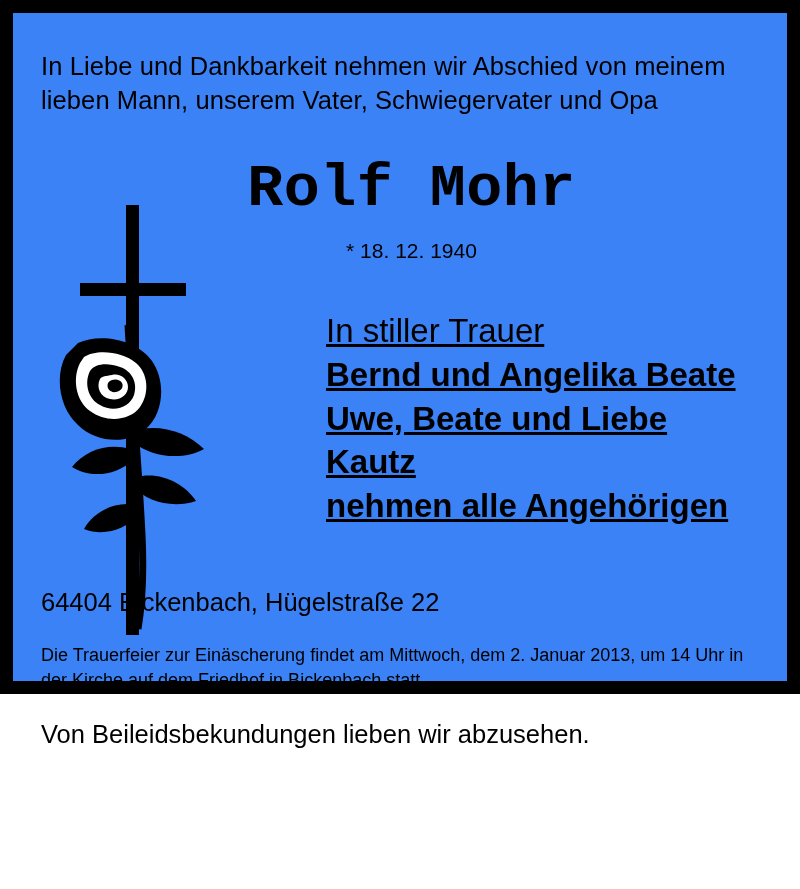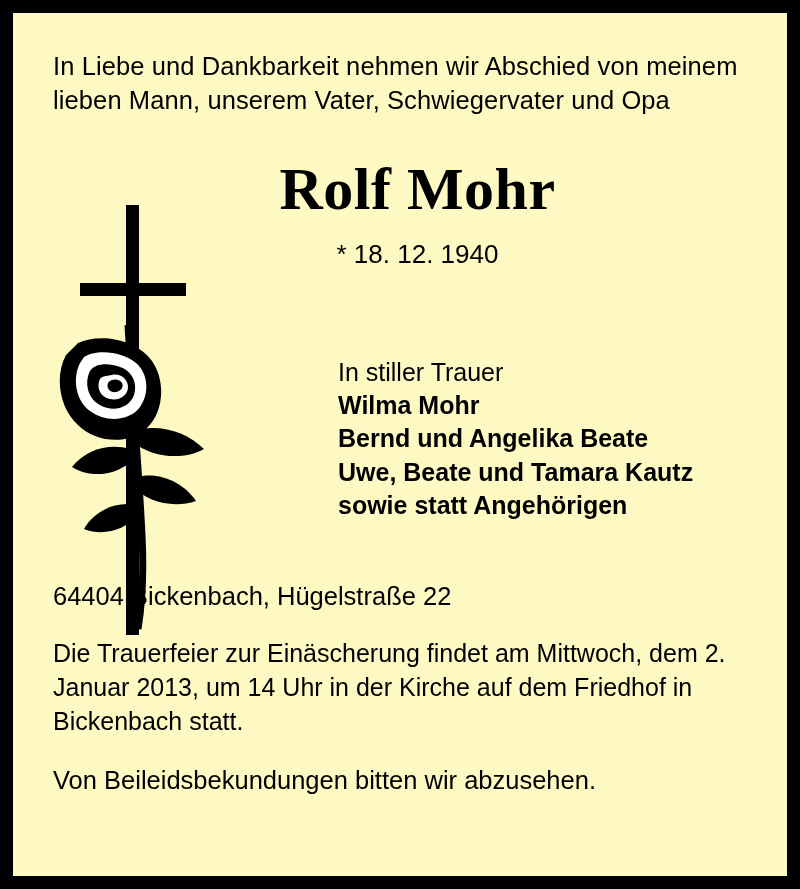--- a/index.html
+++ b/index.html
@@ -10,73 +10,74 @@
   body {
     width: 800px;
     height: 889px;
     font-family: "Liberation Sans", sans-serif;
     color: #000000;
     overflow: hidden;
   }
   .obituary {
     box-sizing: border-box;
     width: 800px;
-    height: 889px;
+    height: 694px;
     border: 13px solid #000000;
-    background: #fef9c3;
-    padding: 36px 40px 0 40px;
+    background: #3b82f6;
+    padding: 36px 40px 0 28px;
     position: relative;
   }
   .intro {
     font-size: 25.5px;
     line-height: 1.35;
     letter-spacing: 0.1px;
     margin: 0 0 0 0;
     white-space: pre-line;
   }
   .center-block {
     text-align: center;
     margin-top: 40px;
   }
   .deceased-name {
-    font-family: Liberation Serif, serif;
+    font-family: Liberation Mono, monospace;
     font-weight: bold;
     font-size: 60px;
     line-height: 1.05;
     letter-spacing: 0.5px;
     margin: 0;
     padding-left: 35px;
   }
   .dates {
     margin-top: 18px;
-    font-size: 26px;
+    font-size: 21px;
     padding-left: 35px;
     display: flex;
     justify-content: center;
     gap: 56px;
   }
   .mourning {
-    margin-top: 86px;
+    margin-top: 46px;
     padding-left: 285px;
-    font-size: 25px;
+    font-size: 33px;
     line-height: 1.33;
+    text-decoration: underline;
   }
   .mourning .label {
     font-weight: normal;
   }
   .mourning .survivor {
     font-weight: bold;
   }
   .address {
     margin-top: 60px;
     font-size: 25.5px;
   }
   .ceremony {
     margin-top: 26px;
-    font-size: 25px;
+    font-size: 18px;
     line-height: 1.35;
     white-space: pre-line;
   }
   .closing {
     margin-top: 28px;
     font-size: 25.5px;
   }
   
   .graphic {
     position: absolute;
@@ -124,25 +125,24 @@
 
   <div class="center-block">
     <h1 class="deceased-name">Rolf Mohr</h1>
     <div class="dates">
       <span>* 18. 12. 1940</span>
     </div>
   </div>
 
   <div class="mourning">
     <div class="label">In stiller Trauer</div>
-    <div class="survivor">Wilma Mohr</div>
     <div class="survivor">Bernd und Angelika Beate</div>
-    <div class="survivor">Uwe, Beate und Tamara Kautz</div>
-    <div class="survivor">sowie statt Angehörigen</div>
+    <div class="survivor">Uwe, Beate und Liebe Kautz</div>
+    <div class="survivor">nehmen alle Angehörigen</div>
   </div>
 
   <div class="address">64404 Bickenbach, Hügelstraße 22</div>
 
   <div class="ceremony">Die Trauerfeier zur Einäscherung findet am Mittwoch, dem 2. Januar 2013, um 14 Uhr in der Kirche auf dem Friedhof in Bickenbach statt.</div>
 
-  <div class="closing">Von Beileidsbekundungen bitten wir abzusehen.</div>
+  <div class="closing">Von Beileidsbekundungen lieben wir abzusehen.</div>
 
 </div>
 
 </body></html>

